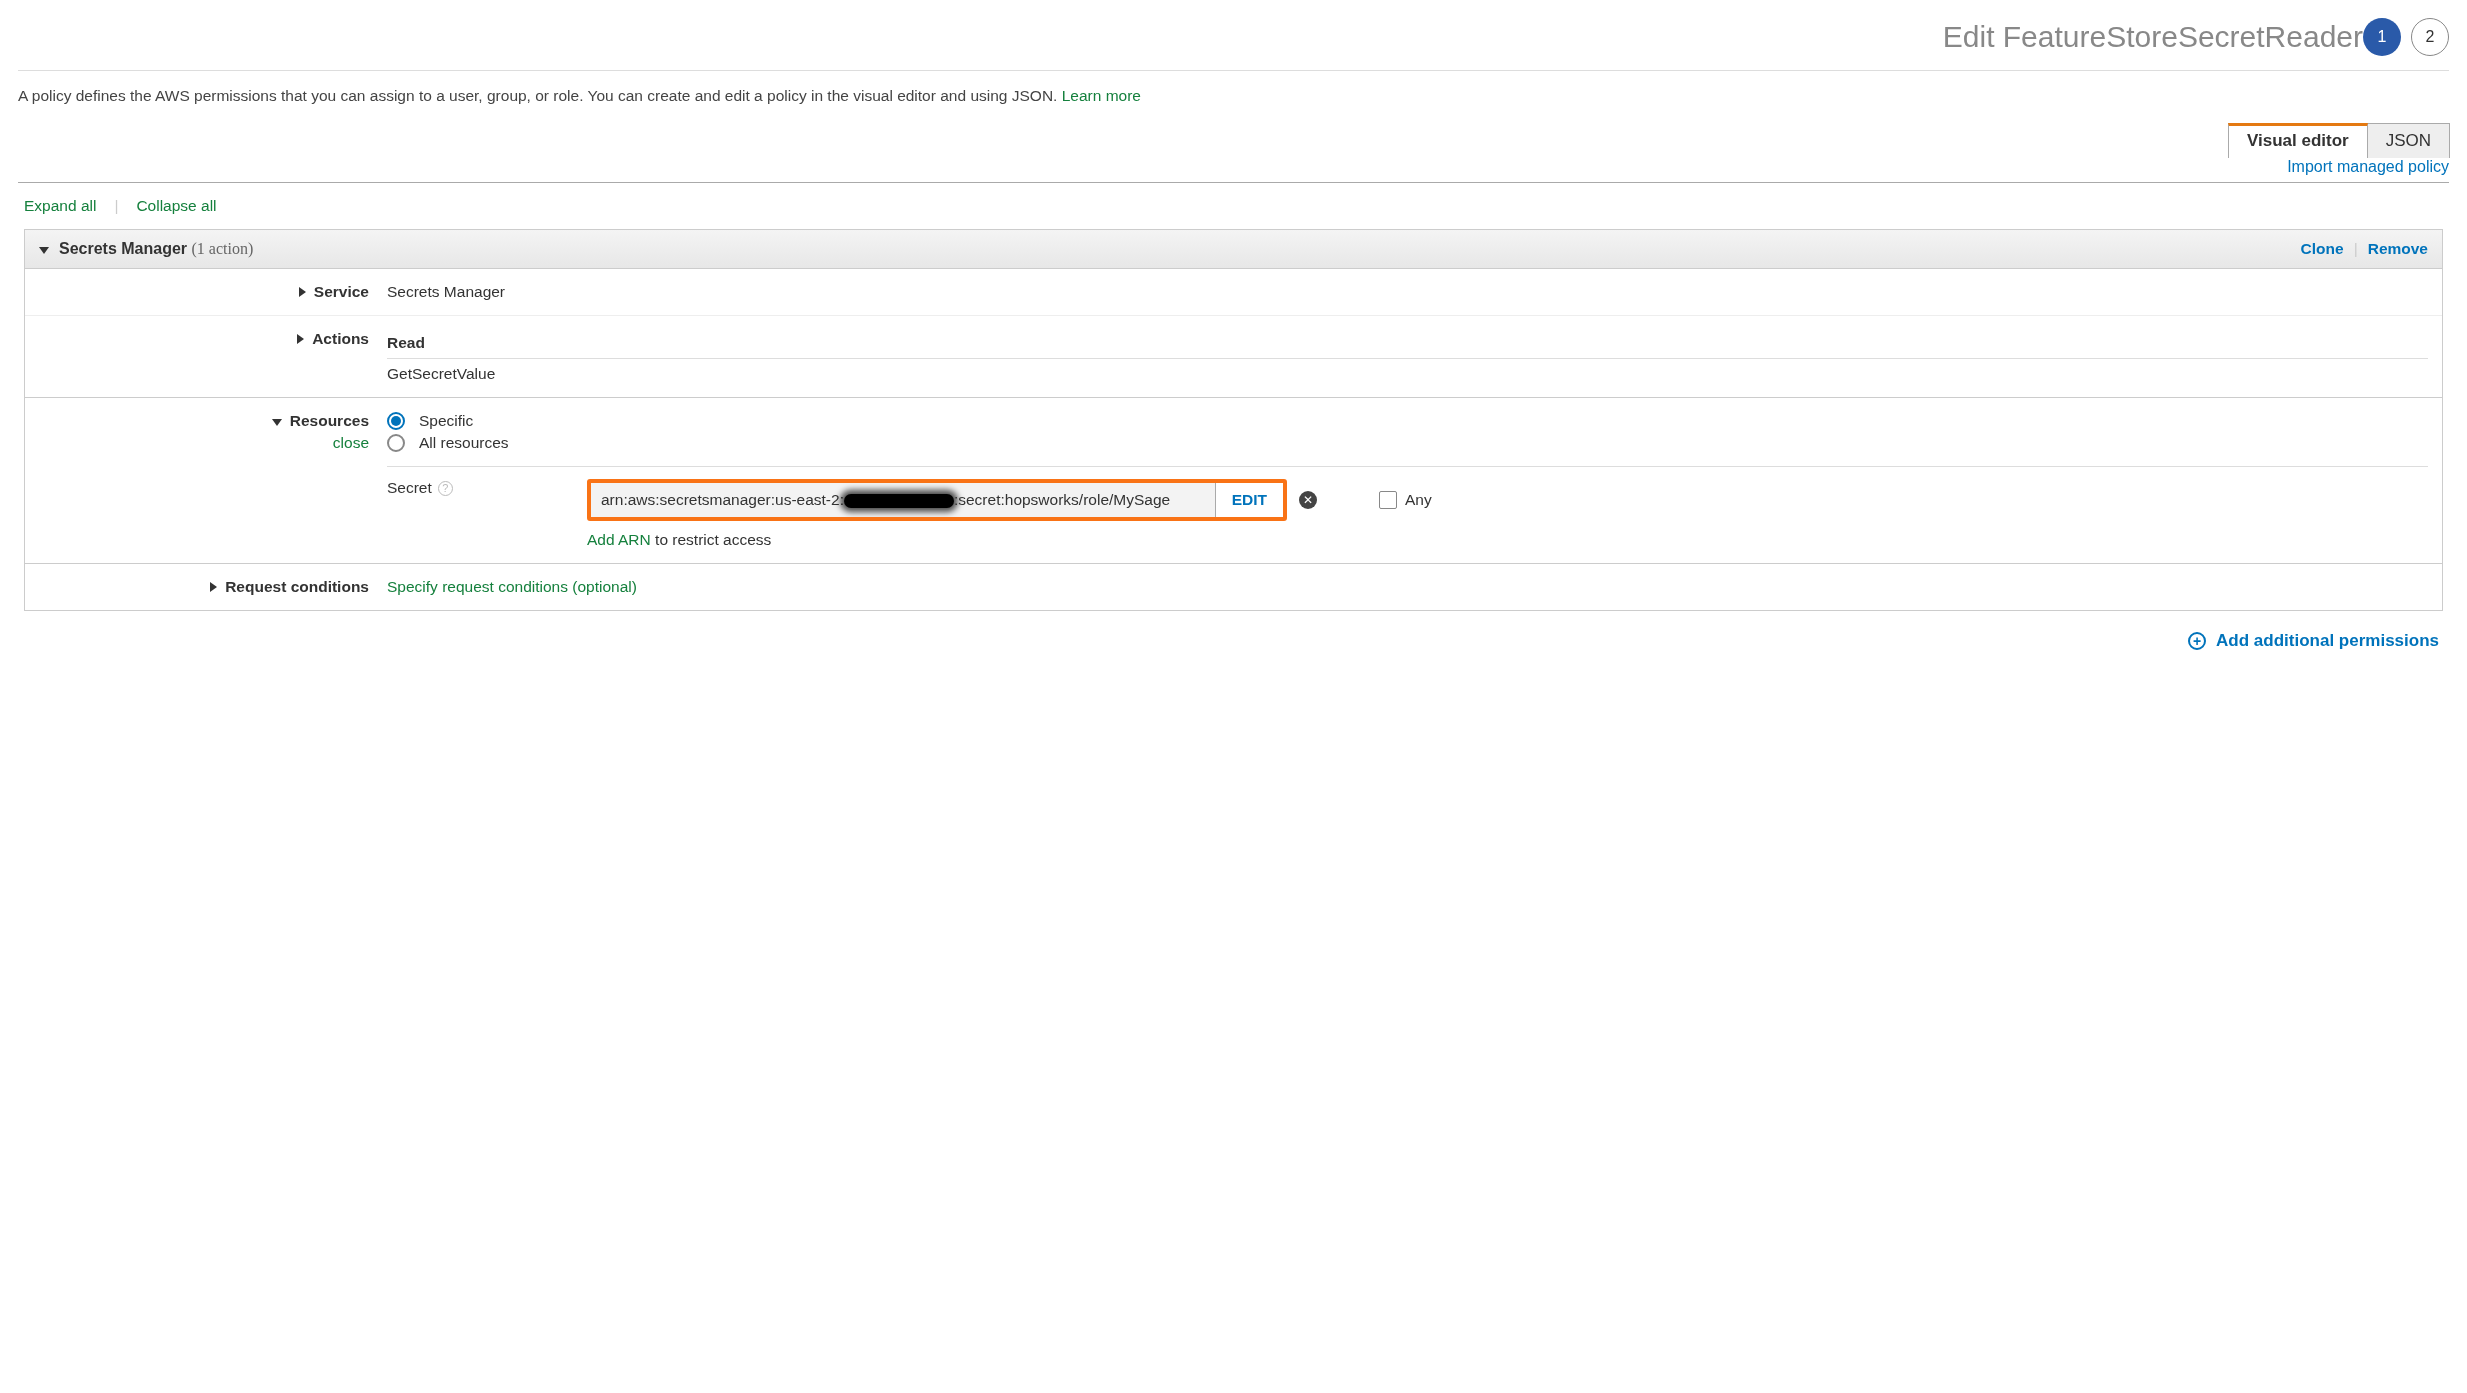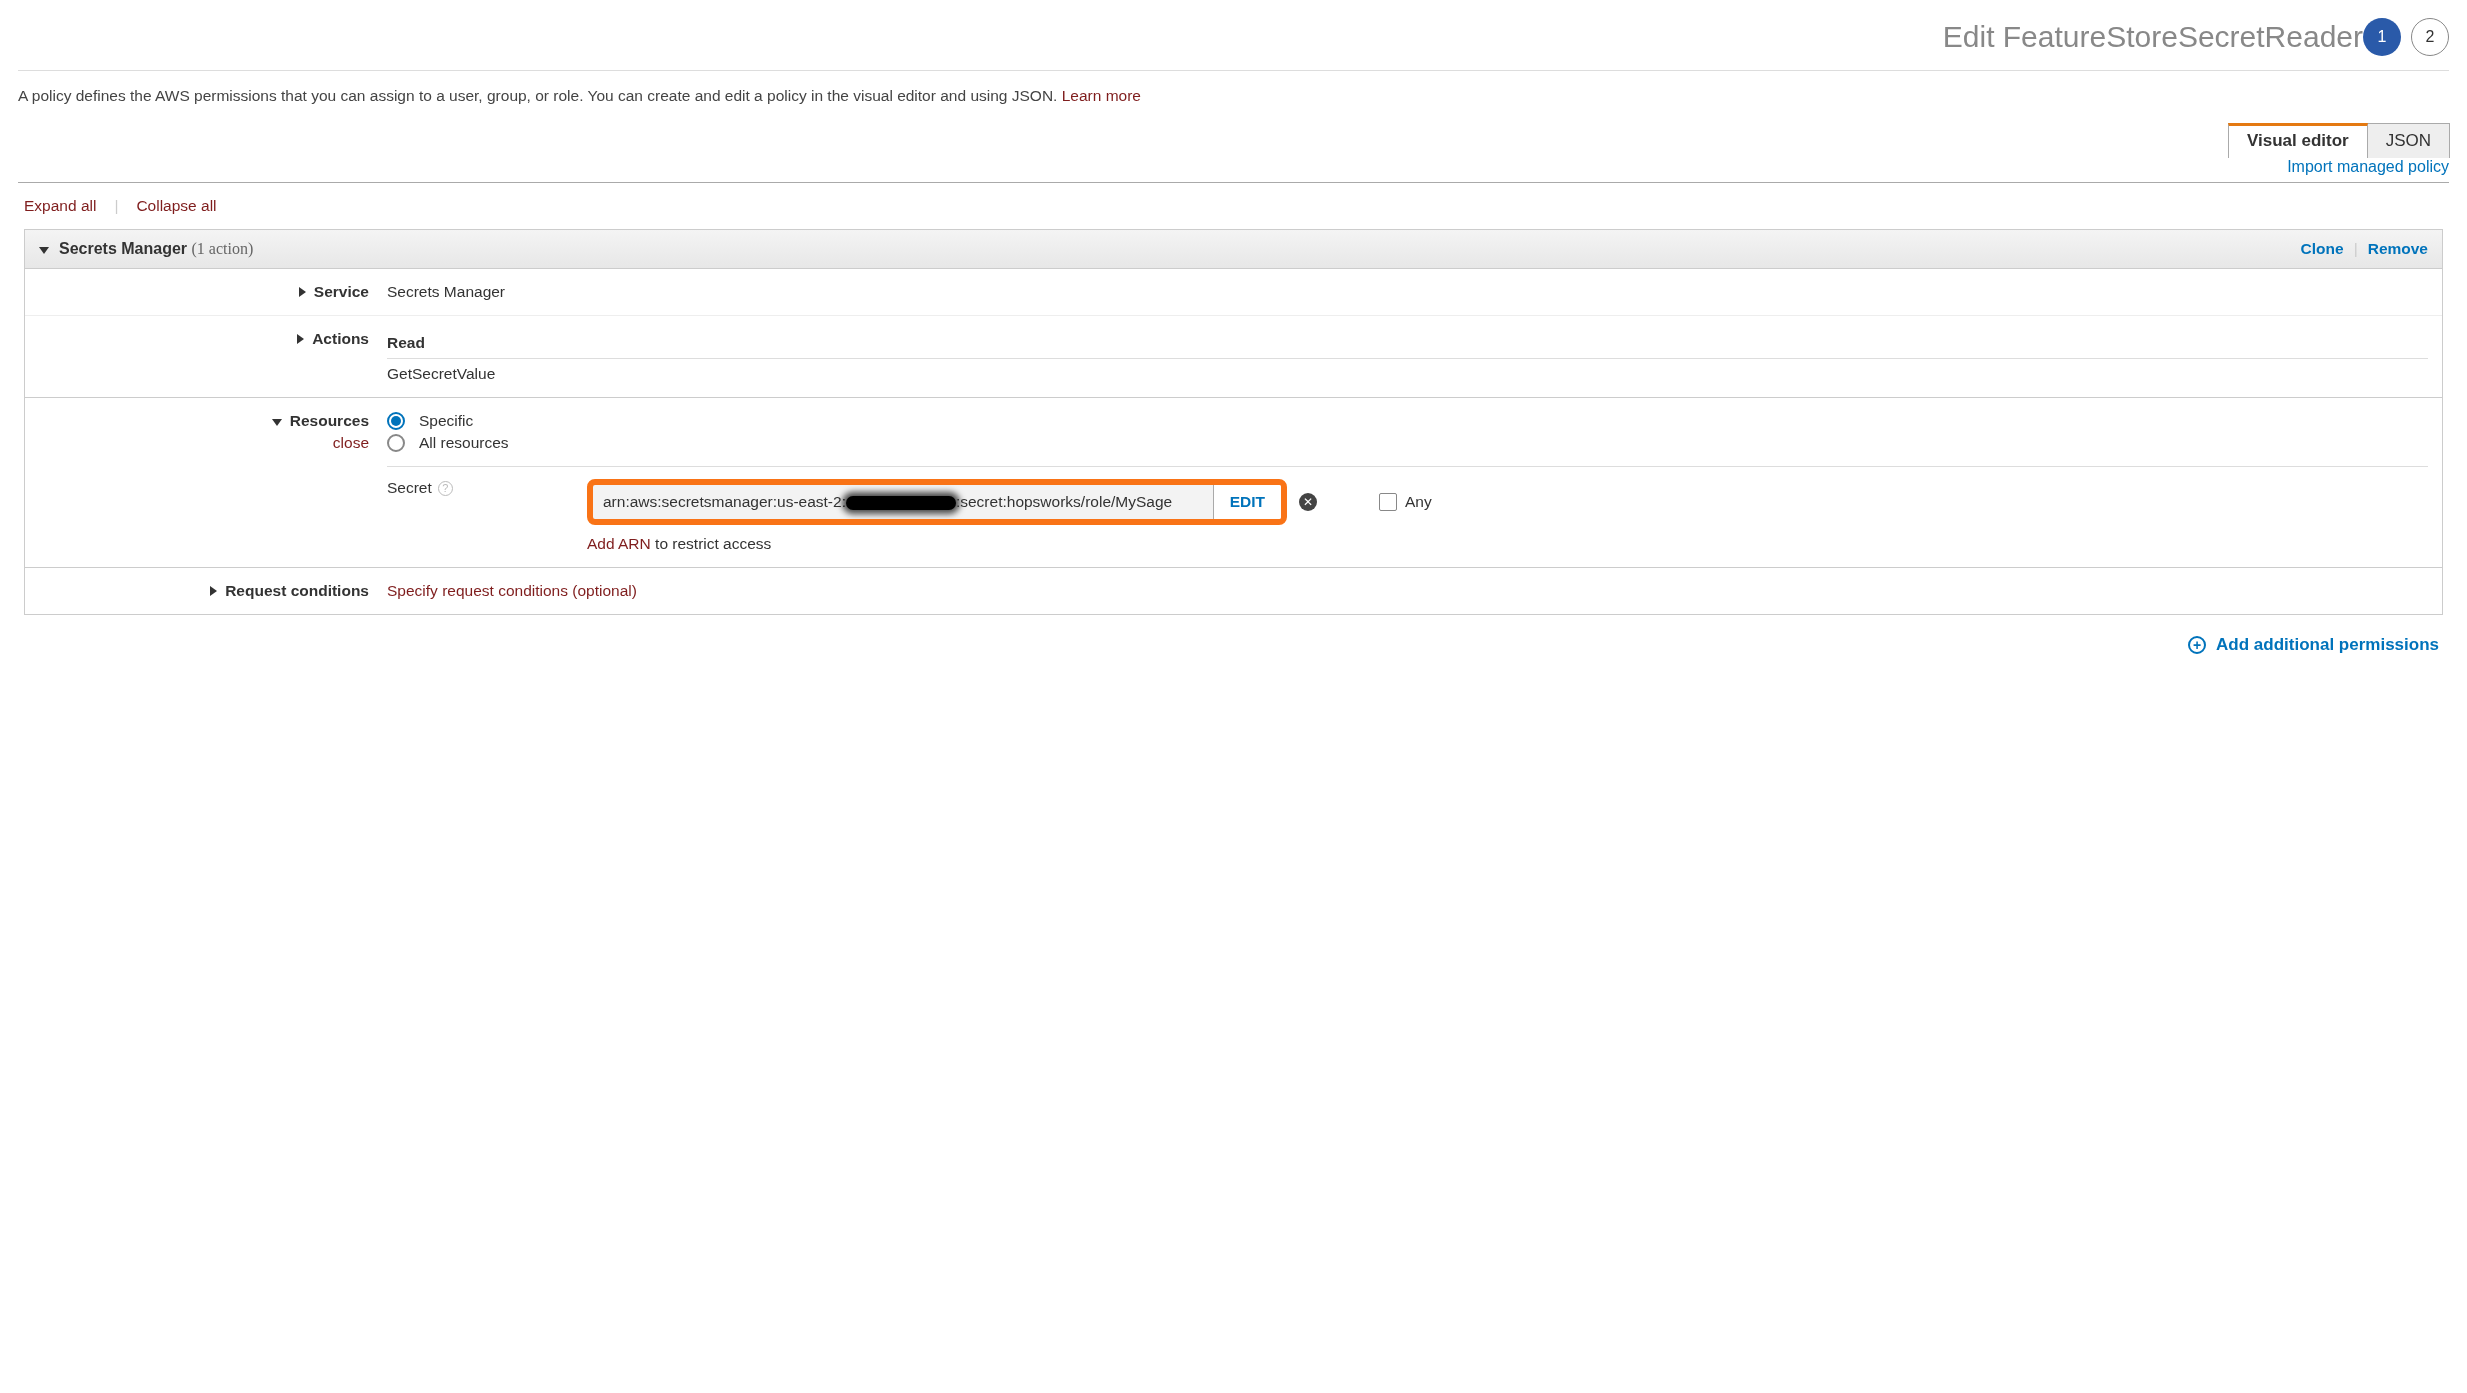--- a/index.html
+++ b/index.html
@@ -44,21 +44,21 @@
   }
   .step-inactive {
     background: #fff;
     border: 1px solid #888;
     color: #333;
   }
   .desc-row {
     color: #444;
     margin-bottom: 18px;
   }
-  .link { color: #7f1d1d; cursor: pointer; }
+  .link { color: #15803d; cursor: pointer; }
   .tab-row {
     display: flex;
     justify-content: center;
     align-items: flex-end;
     border-bottom: 1px solid #aaa;
     flex-direction: column;
   }
   .tabs { display: flex; }
   .tab {
     padding: 7px 18px;
@@ -180,21 +180,21 @@
   }
   .secrets-line {
     border-top: 1px solid #ddd; margin-top: 14px; padding-top: 12px;
     display: flex; align-items: flex-start;
   }
   .secrets-label-col { width: 200px; display:flex; align-items:center; }
   .secrets-main { flex: 1; display: flex; flex-direction: column; }
   .arn-row { display: flex; align-items: center; gap: 12px; }
   .arn-box {
     display: flex; align-items: center; flex: 1; max-width: 700px;
-    border: 6px solid #f97316; border-radius: 8px; overflow: hidden;
+    border: 4px solid #f97316; border-radius: 3px; overflow: hidden;
     background: #f3f3f3;
   }
   .arn-text {
     flex: 1; padding: 8px 10px; white-space: nowrap; overflow: hidden;
     text-overflow: ellipsis; color: #333; position: relative;
   }
   .redact {
     display:inline-block; background:#000; border-radius:8px; height:14px; width:110px;
     vertical-align: middle; box-shadow: 0 0 6px 4px rgba(0,0,0,0.7);
   }

